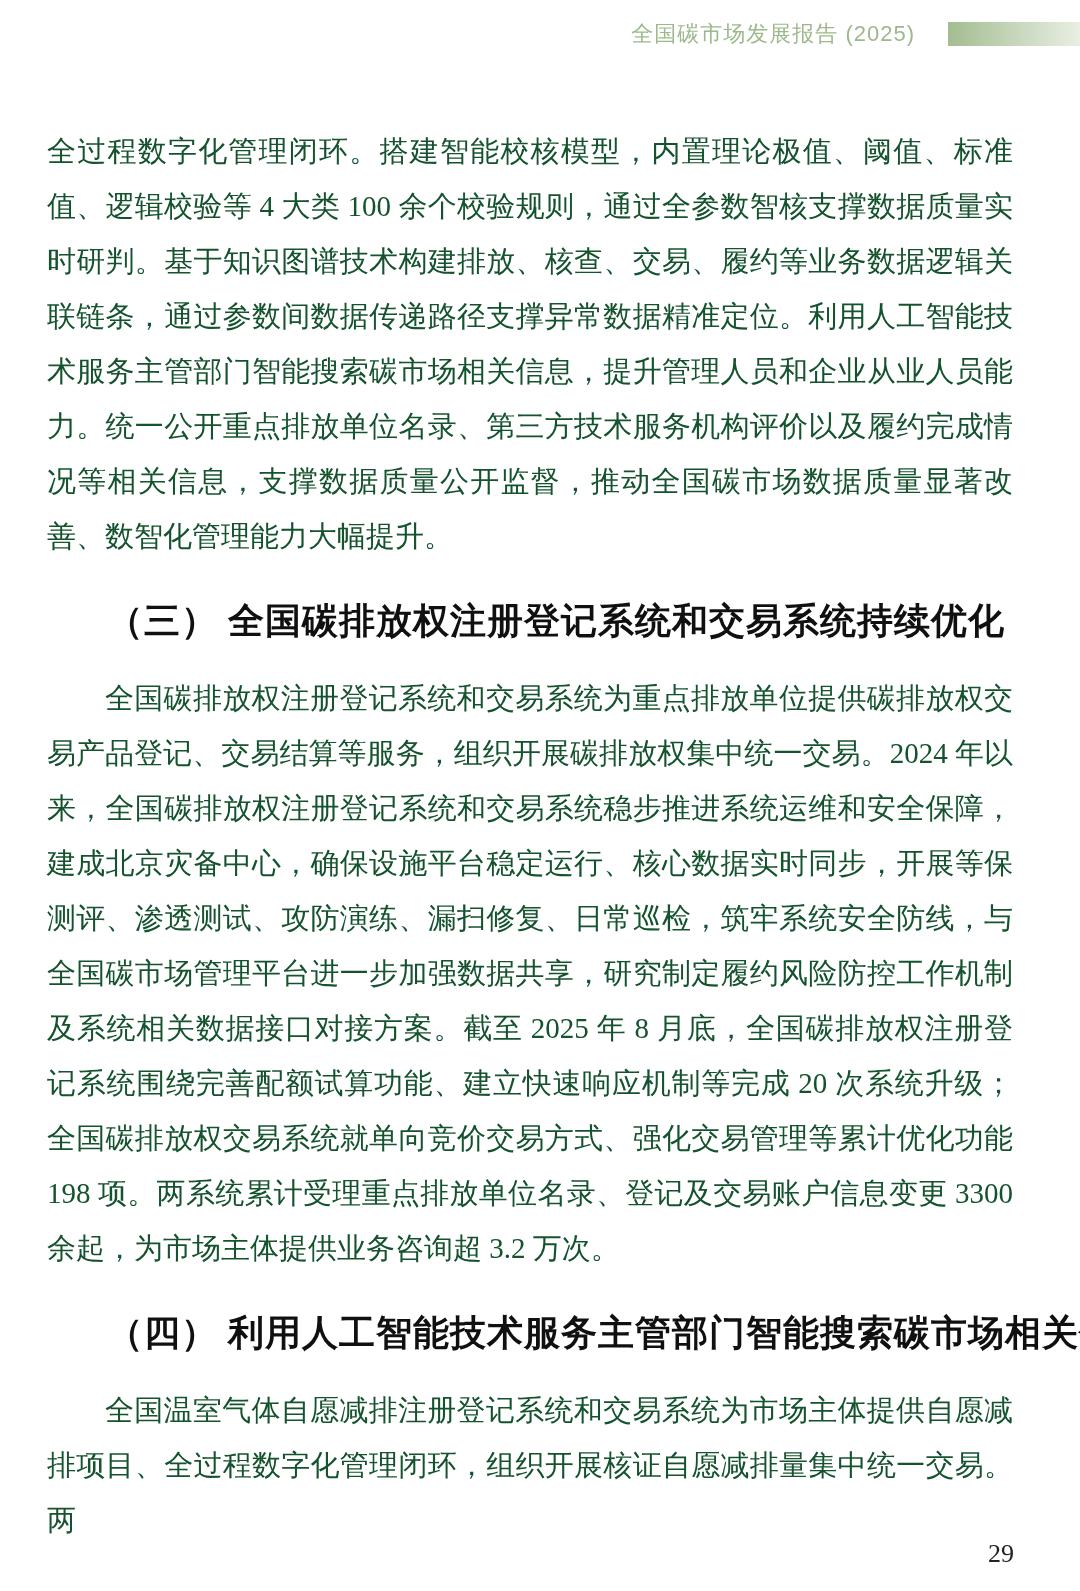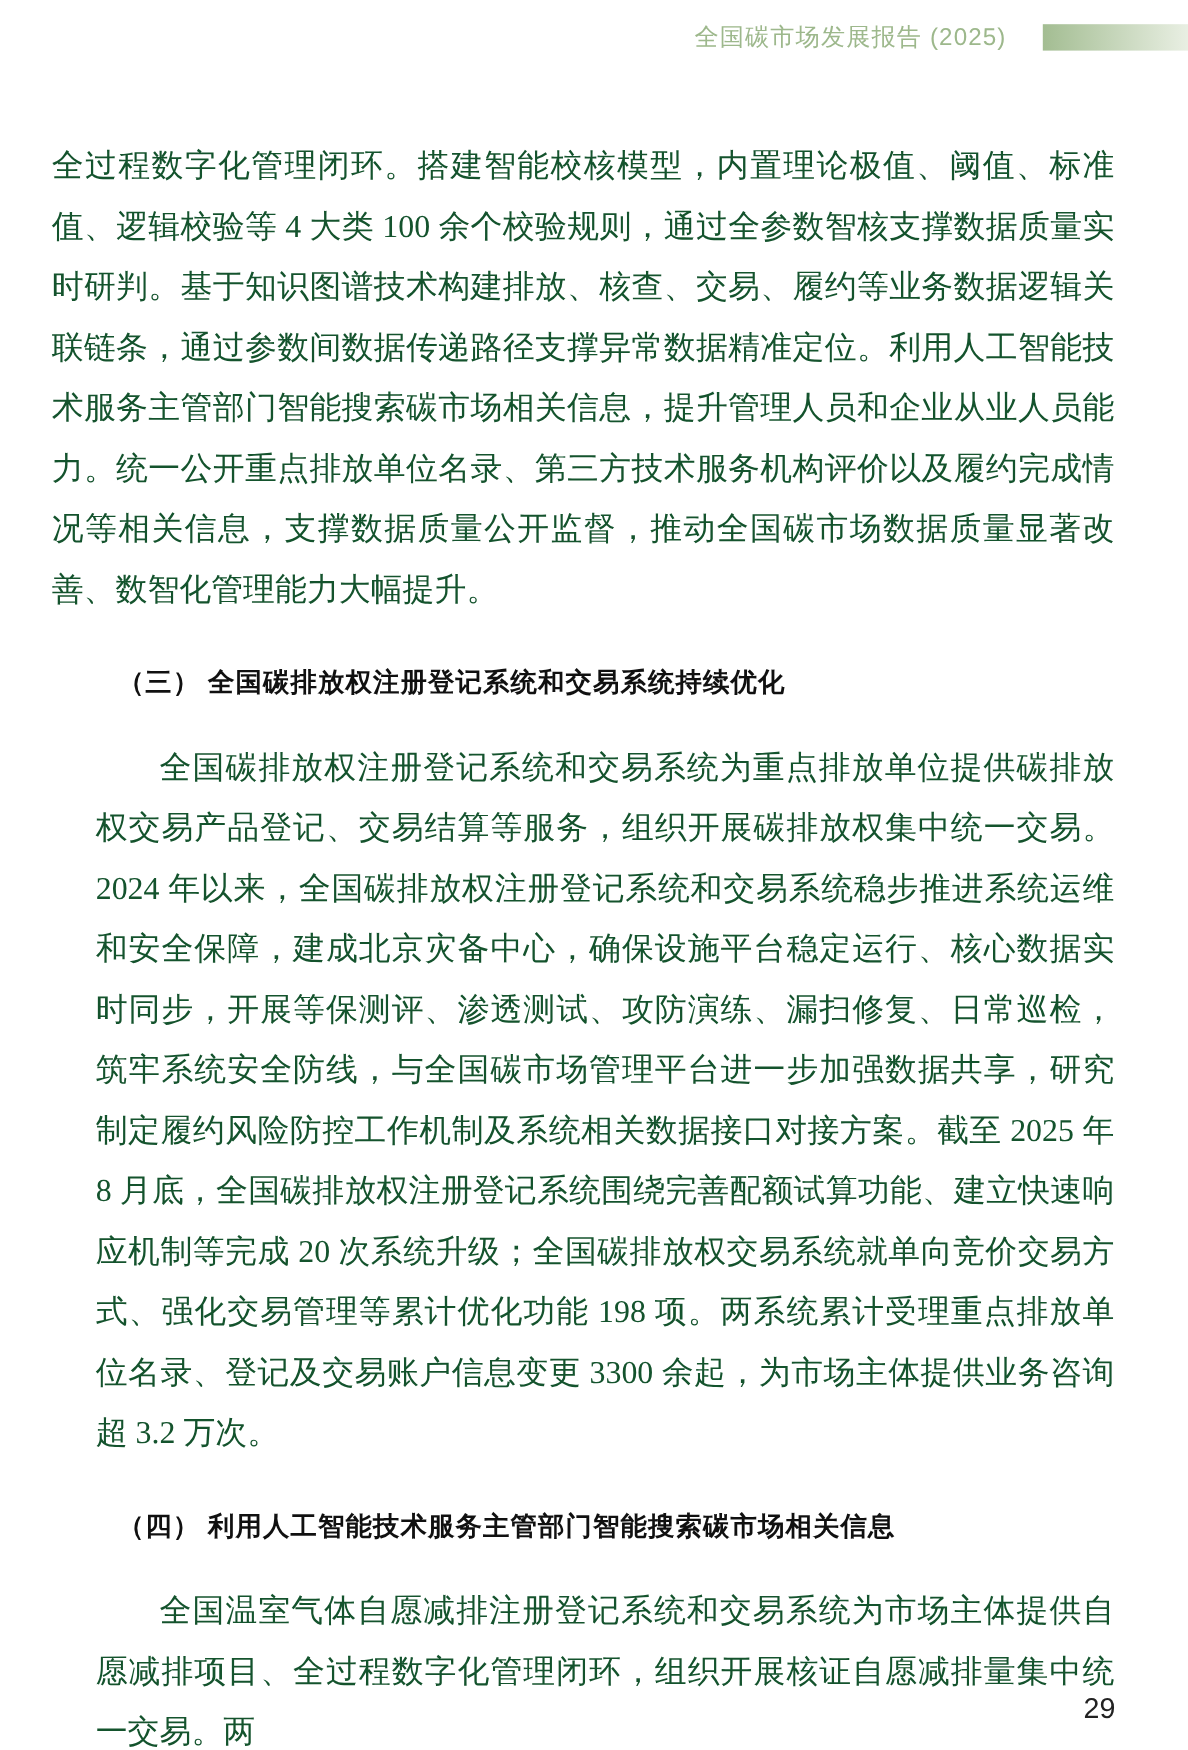--- a/index.html
+++ b/index.html
@@ -47,43 +47,43 @@
     top: 124px;
     left: 47px;
     width: 966px;
   }
   .body-para {
     font-size: 29px;
     line-height: 55px;
     text-align: justify;
     color: #14532d;
   }
-  .body-para.indent { text-indent: 2em; margin-left: 40px; }
+  .body-para.indent { text-indent: 2em; }
   .section-heading {
-    font-size: 24px;
+    font-size: 36px;
     line-height: 40px;
     font-weight: 700;
     color: #101010;
     padding-left: 60px;
     margin-top: 37px;
     margin-bottom: 30px;
     letter-spacing: 1px;
     white-space: nowrap;
   }
 
   
   .page-footer {
     position: absolute;
     bottom: 22px;
     right: 66px;
   }
   .page-number {
     font-size: 26px;
     color: #222222;
-    font-family: Liberation Sans, sans-serif;
+    font-family: Liberation Serif, serif;
   }
 </style>
 </head>
 <body>
 
 <div class="page">
 
   <header class="page-header">
     <span class="header-title">全国碳市场发展报告 (2025)</span>
     <span class="header-bar"></span>

